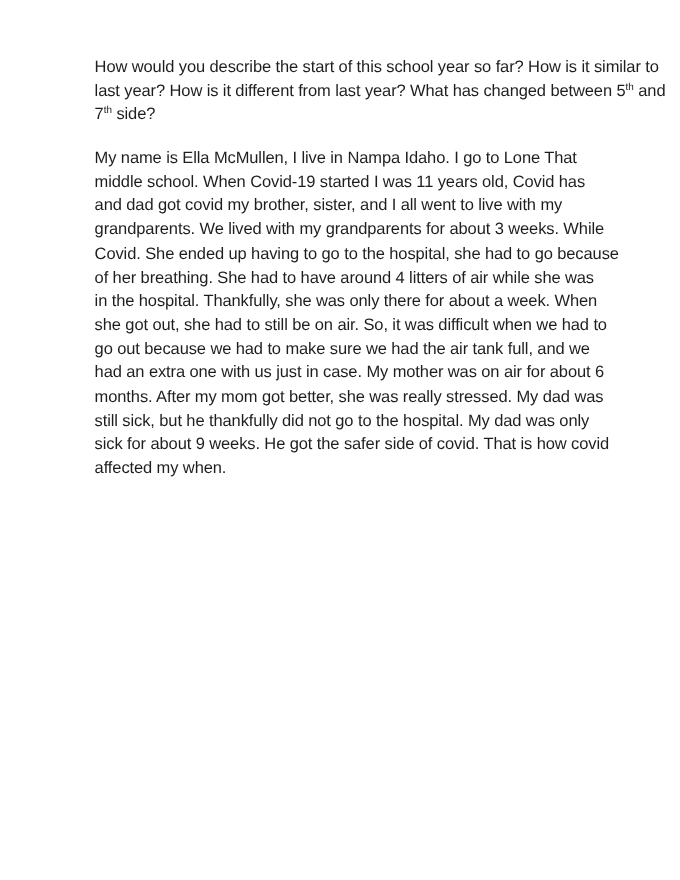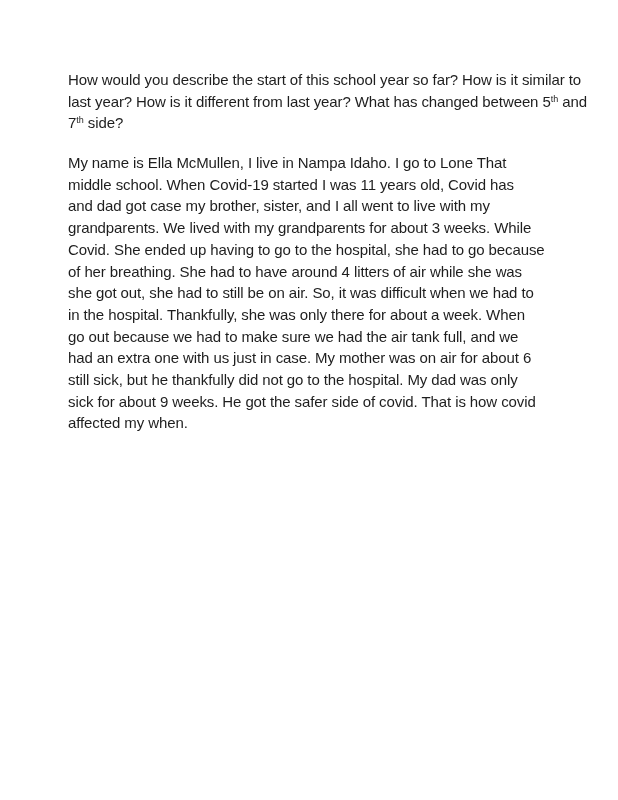--- a/index.html
+++ b/index.html
@@ -11,21 +11,22 @@
   .page {
     position: relative;
     width: 618px;
     height: 800px;
     background: #ffffff;
     overflow: hidden;
     font-family: "Liberation Sans", sans-serif;
     color: #1e1e1e;
   }
   .content {
-    padding: 69px 64px 0 68px;
+    padding: 50px 64px 0 68px;
+    margin-left: 18px;
   }
   .paragraph {
     font-size: 15px;
     line-height: 21.7px;
     letter-spacing: -0.1px;
   }
   .paragraph .line {
     white-space: pre;
     height: 21.7px;
   }
@@ -45,26 +46,27 @@
 <div class="page">
   <div class="content">
     <div class="paragraph prompt">
         <div class="line"><span>How would you describe the start of this school year so far? How is it similar to</span></div>
         <div class="line"><span>last year? How is it different from last year? What has changed between 5</span><sup>th</sup><span> and</span></div>
         <div class="line"><span>7</span><sup>th</sup><span> side?</span></div>
       </div>
     <div class="paragraph essay">
         <div class="line">My name is Ella McMullen, I live in Nampa Idaho. I go to Lone That</div>
         <div class="line">middle school. When Covid-19 started I was 11 years old, Covid has</div>
-        <div class="line">and dad got case my brother, sister, and I all went to live with my</div>
+        <div class="line">and dad got covid my brother, sister, and I all went to live with my</div>
         <div class="line">grandparents. We lived with my grandparents for about 3 weeks. While</div>
         <div class="line">Covid. She ended up having to go to the hospital, she had to go because</div>
         <div class="line">of her breathing. She had to have around 4 litters of air while she was</div>
+        <div class="line">in the hospital. Thankfully, she was only there for about a week. When</div>
         <div class="line">she got out, she had to still be on air. So, it was difficult when we had to</div>
-        <div class="line">in the hospital. Thankfully, she was only there for about a week. When</div>
         <div class="line">go out because we had to make sure we had the air tank full, and we</div>
         <div class="line">had an extra one with us just in case. My mother was on air for about 6</div>
+        <div class="line">months. After my mom got better, she was really stressed. My dad was</div>
         <div class="line">still sick, but he thankfully did not go to the hospital. My dad was only</div>
         <div class="line">sick for about 9 weeks. He got the safer side of covid. That is how covid</div>
         <div class="line">affected my when.</div>
       </div>
   </div>
 </div>
 
 </body></html>

